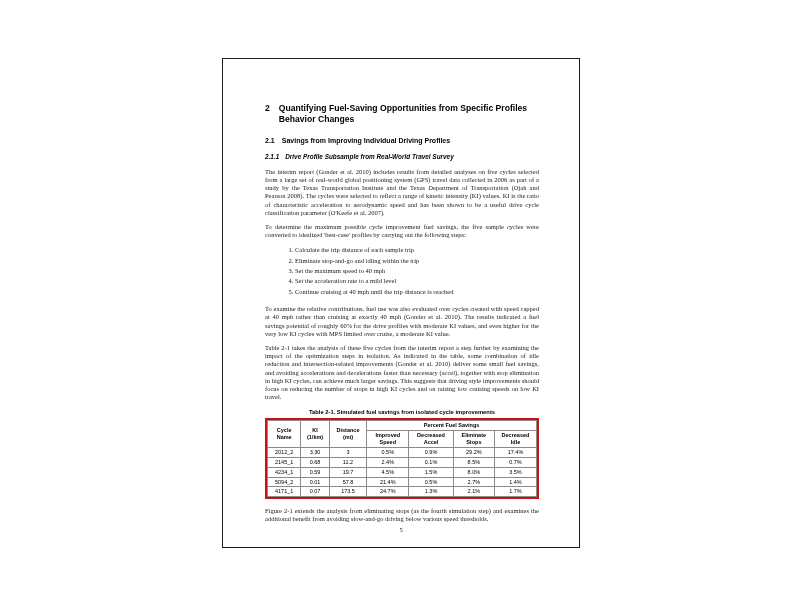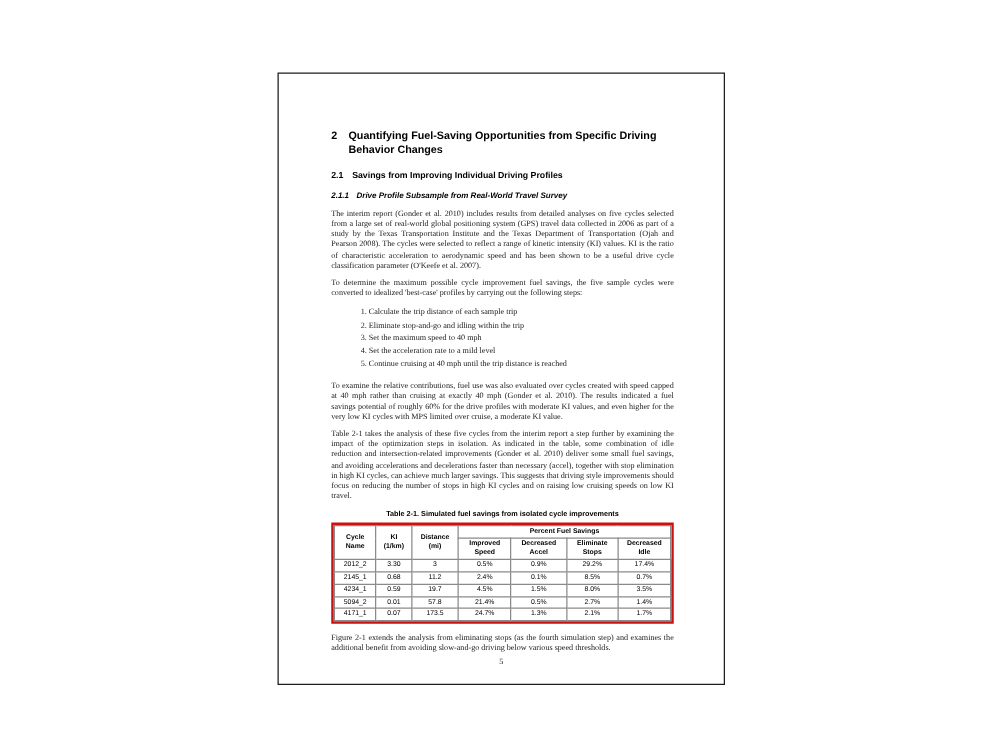--- a/index.html
+++ b/index.html
@@ -69,21 +69,21 @@
   }
 </style>
 </head>
 <body>
 
 <div class="canvas">
   <div class="page">
 
     <div class="h1">
       <span>2</span>
-      <span>Quantifying Fuel-Saving Opportunities from Specific Driving Behavior Changes</span>
+      <span>Quantifying Fuel-Saving Opportunities from Specific Profiles Behavior Changes</span>
     </div>
 
     <div class="h2">
       <span>2.1</span>
       <span>Savings from Improving Individual Driving Profiles</span>
     </div>
 
     <div class="h3">
       <span>2.1.1</span>
       <span>Drive Profile Subsample from Real-World Travel Survey</span>

